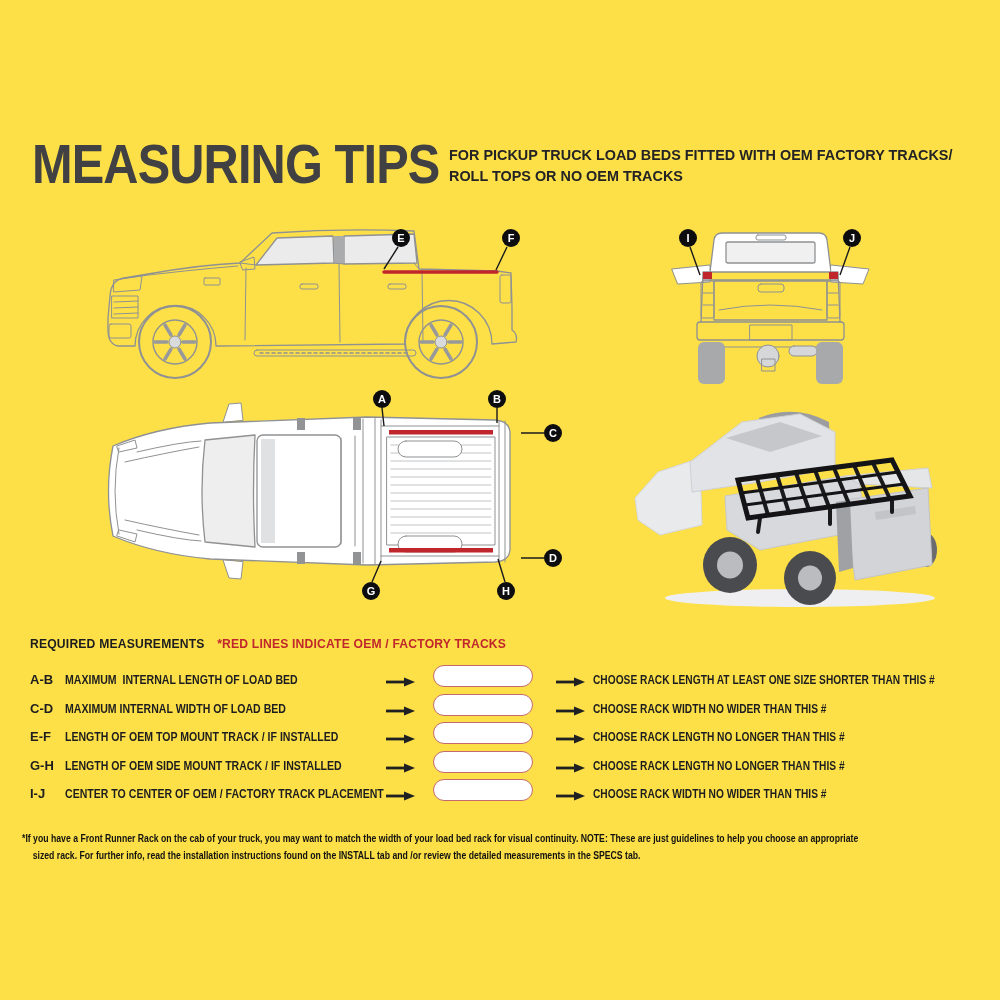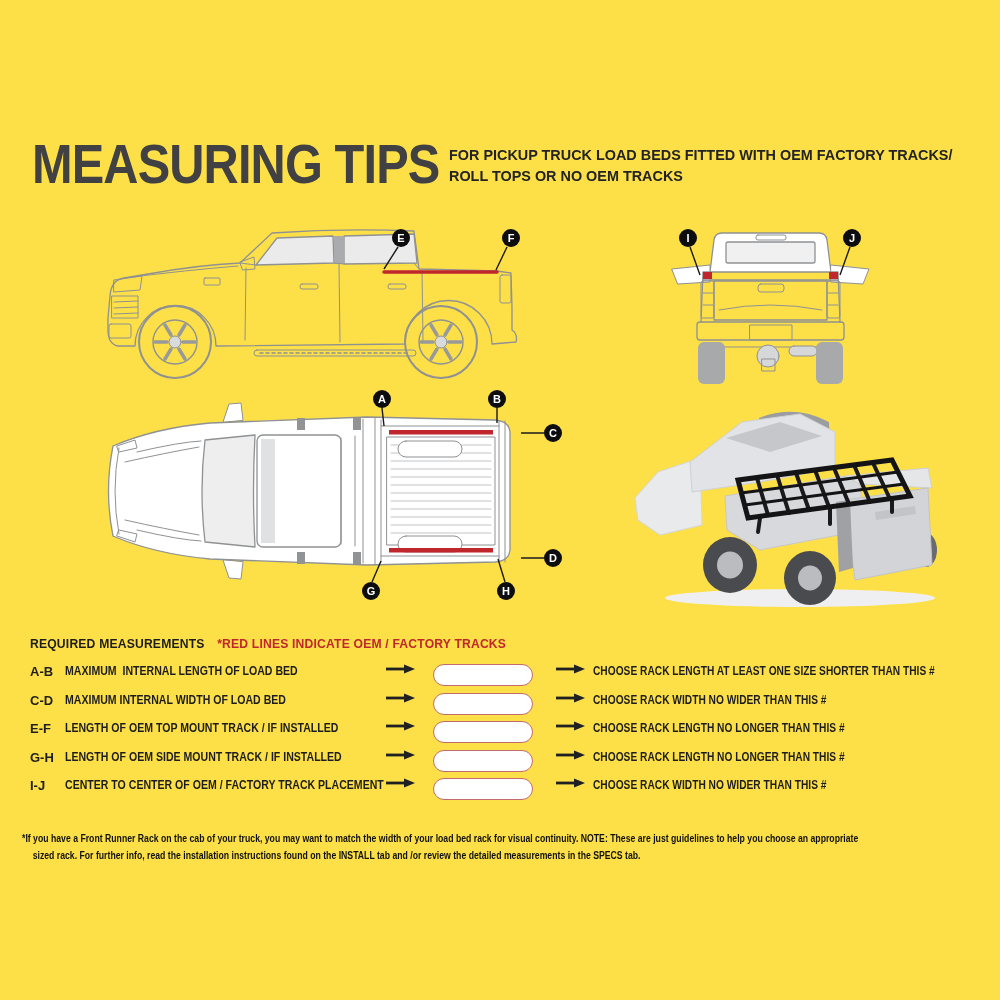--- a/index.html
+++ b/index.html
@@ -14,21 +14,21 @@
   
   .marker{position:absolute;width:18px;height:18px;border-radius:50%;background:#0d0d0f;color:#fff;
           font-size:11px;font-weight:bold;display:flex;align-items:center;justify-content:center;
           z-index:6;line-height:1;}
   
   .section-row{left:30px;top:636px;display:flex;gap:14px;align-items:baseline;
                transform:scaleX(.90);transform-origin:left top;white-space:nowrap;}
   .section-label{font-size:13.5px;font-weight:bold;color:#1d1d1f;letter-spacing:.2px;}
   .section-note{font-size:13.5px;font-weight:bold;color:#c0272d;letter-spacing:.2px;}
   .mtable{left:30px;top:664px;width:945px;display:flex;flex-direction:column;gap:5.5px;}
-  .mrow{display:flex;align-items:flex-start;height:23px;}
+  .mrow{display:flex;align-items:flex-end;height:23px;}
   .mcode{width:35px;font-size:13px;font-weight:bold;flex:none;}
   .mdesc{width:320px;font-size:12px;font-weight:bold;flex:none;white-space:pre;
          transform:scaleX(.88);transform-origin:left center;}
   .arrow{width:30px;height:10px;flex:none;}
   .gap1{width:18px;flex:none;}
   .pill{width:98px;height:20px;border:1.6px solid #c4696d;border-radius:12px;background:#fff;
         flex:none;font-size:11px;line-height:20px;text-align:center;}
   .gap2{width:22px;flex:none;}
   .gap3{width:8px;flex:none;}
   .mguide{font-size:12px;font-weight:bold;white-space:nowrap;

